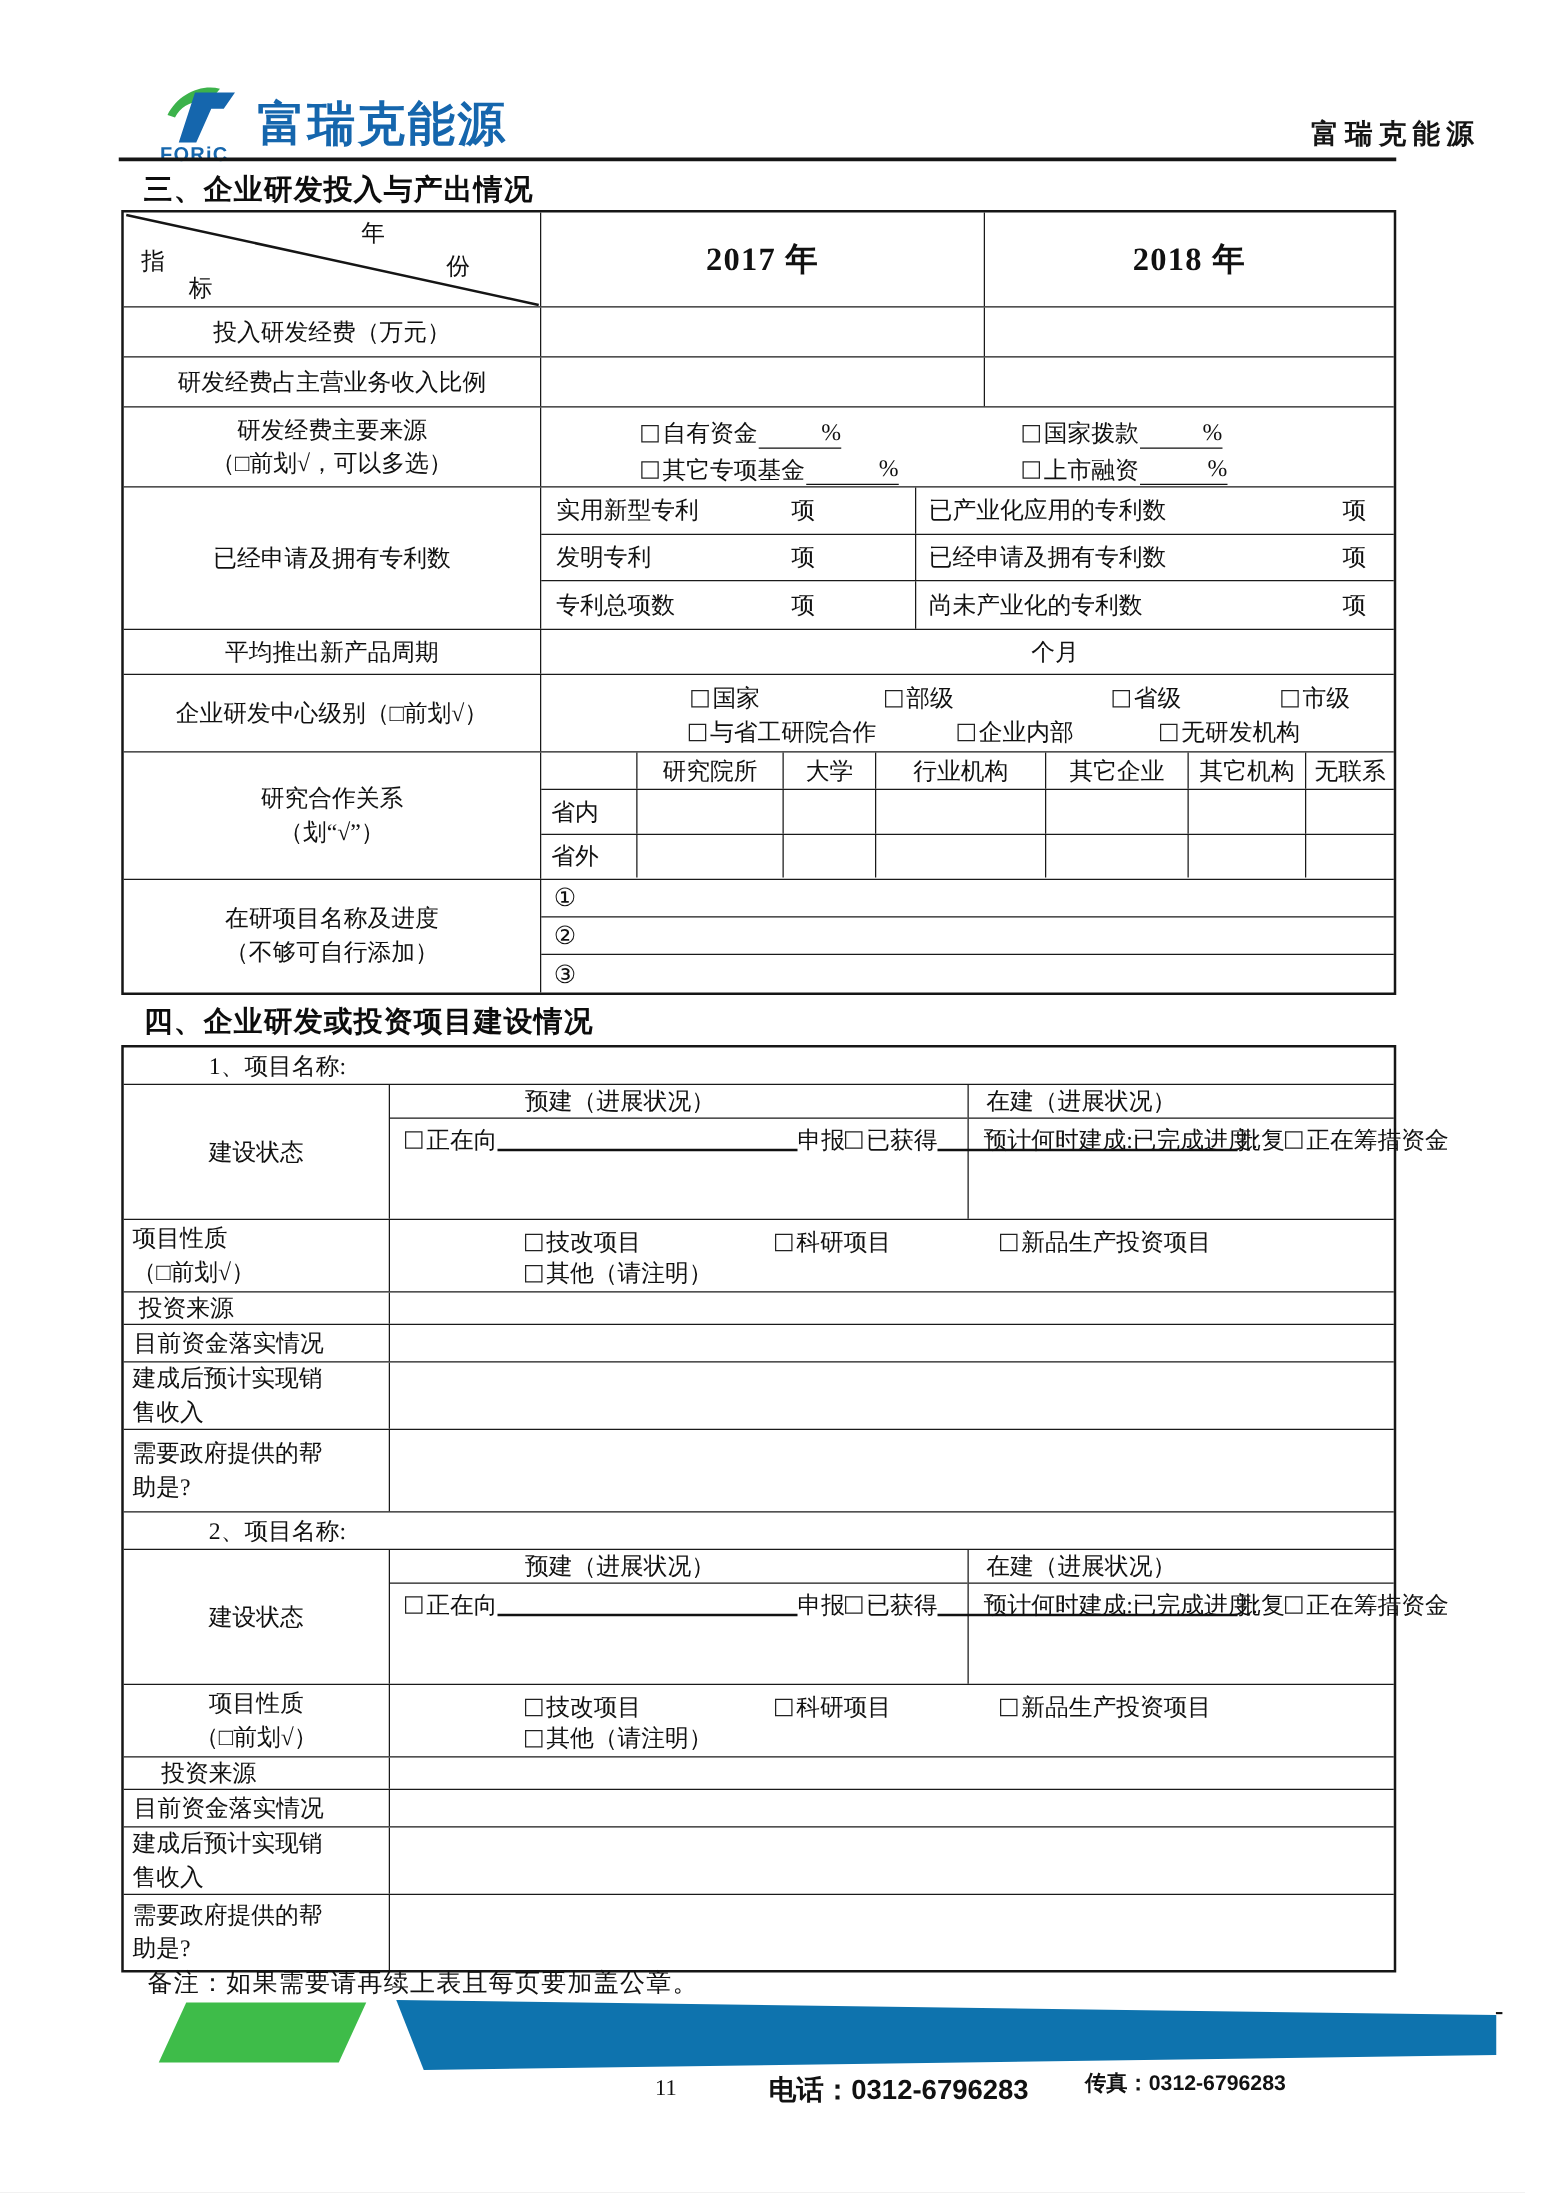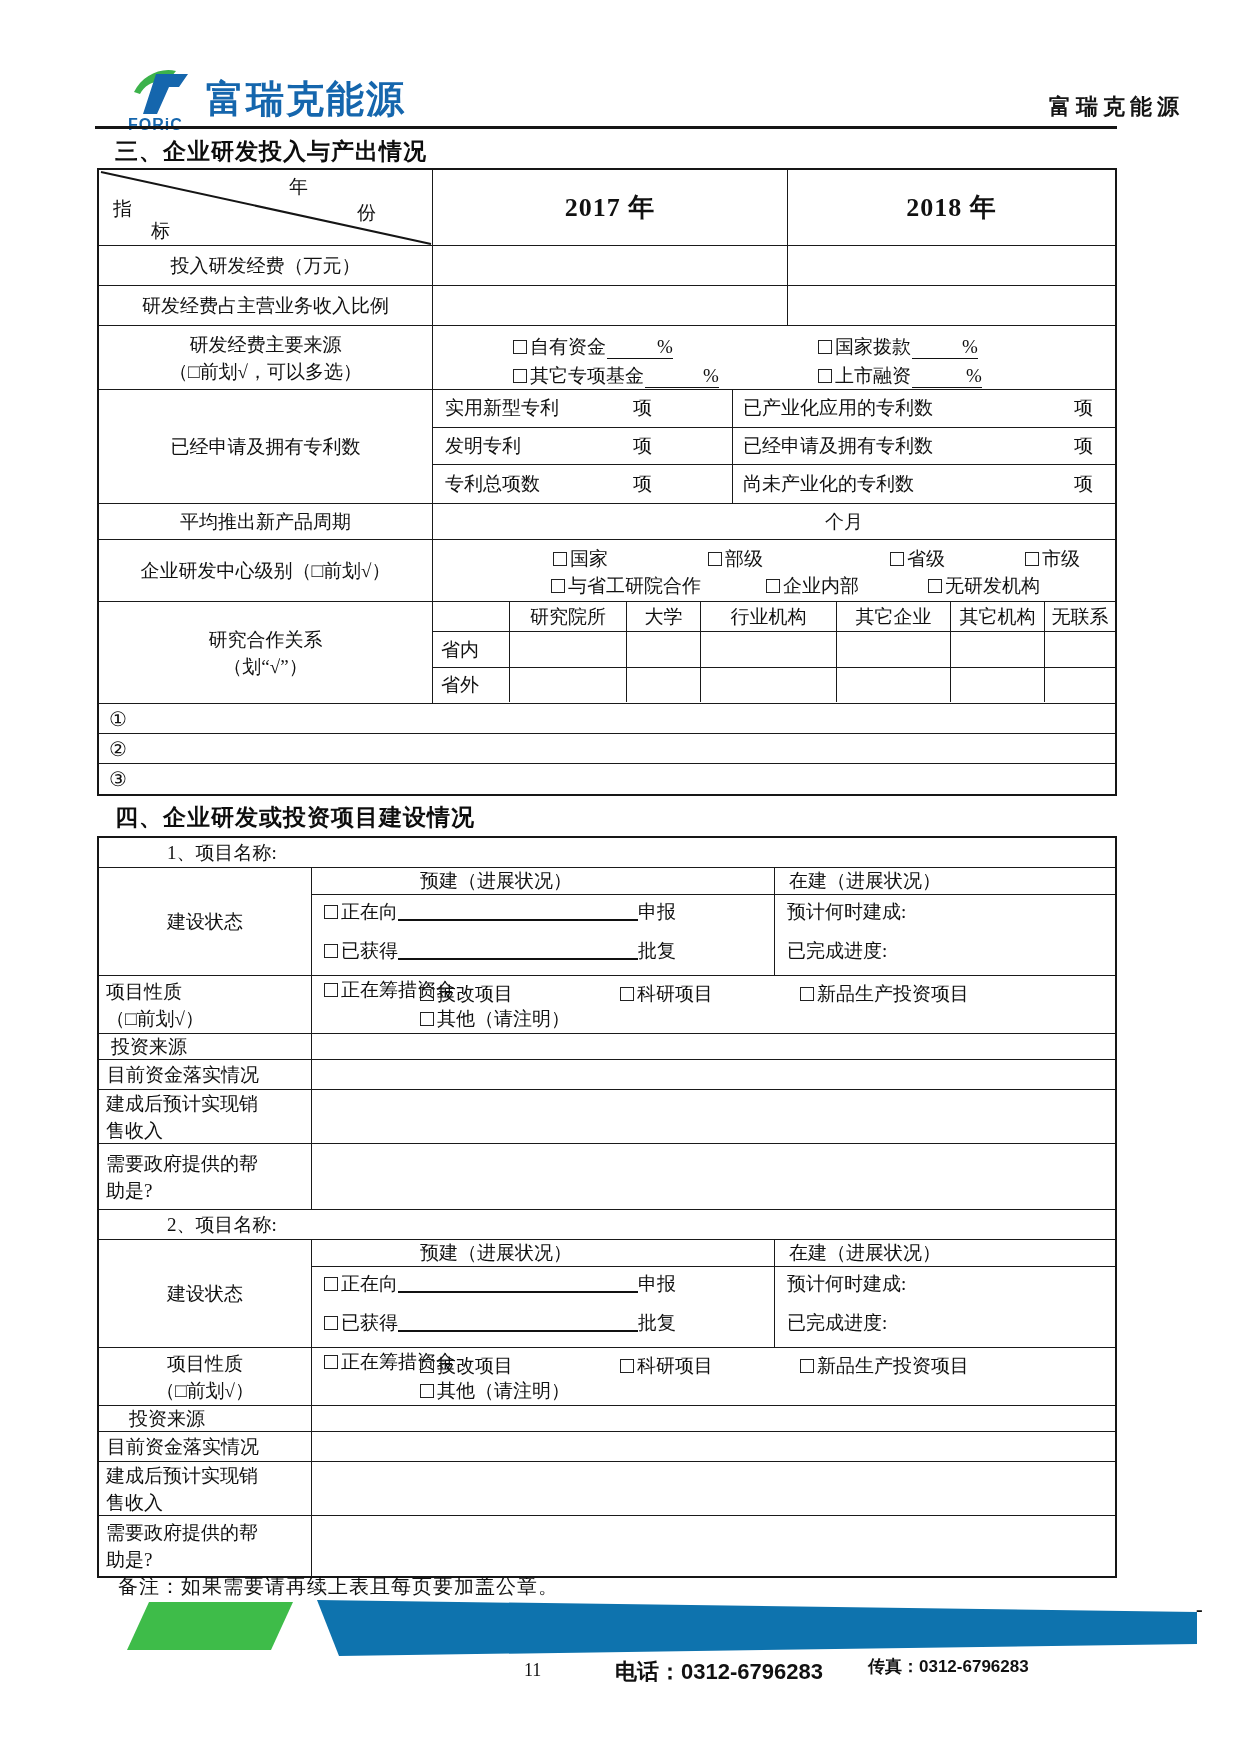--- a/index.html
+++ b/index.html
@@ -51,21 +51,21 @@
   .relline { position:relative; height:31px; }
   .opt { display:inline-flex; align-items:center; white-space:nowrap; }
   .cb { display:inline-block; width:14px; height:14px; border:1.9px solid #222;
         margin-right:3px; flex:0 0 14px; }
   .useg { display:inline-flex; align-items:flex-end; border-bottom:1.9px solid #111; margin-left:1px; }
   .gap { display:inline-block; height:14px; }
   .ublank { display:inline-block; border-bottom:2px solid #111; height:18px;
             align-self:flex-end; margin-bottom:4px; }
 
   .shead { height:27px; border-bottom:1.6px solid #1a1a1a; display:flex; align-items:center; }
-  .sbody { flex:1; padding:3px 0 0 12px; display:flex; flex-direction:column;gap:12px; }
+  .sbody { flex:1; padding:3px 0 0 12px; display:flex; flex-direction:row; }
   .stl { display:flex; align-items:center; height:27px; white-space:nowrap; }
 
   
   .note { position:absolute; left:118px; top:1573px; font-size:20px; letter-spacing:1px; }
   .pageno { position:absolute; left:524px; top:1660px; font-size:18px; }
   .phone { position:absolute; left:615px; top:1657px; font-size:22px; font-weight:bold;
            font-family:"Liberation Sans",sans-serif; }
   .fax { position:absolute; left:868px; top:1655px; font-size:17px; font-weight:bold;
            font-family:"Liberation Sans",sans-serif; }
   .enddash { position:absolute; left:1196px; top:1598px; font-size:20px; font-weight:bold; }
@@ -268,20 +268,24 @@
           <div class="c" style="width:74px;flex:0 0 74px"></div>
           <div class="c" style="width:136px;flex:0 0 136px"></div>
           <div class="c" style="width:114px;flex:0 0 114px"></div>
           <div class="c" style="width:94px;flex:0 0 94px"></div>
           <div class="c last f1"></div>
         </div>
       </div>
     </div>
 
     <div class="r last" style="height:90px">
+      <div class="c wL col2">
+        <span>在研项目名称及进度</span>
+        <span>（不够可自行添加）</span>
+      </div>
       <div class="f1 col">
         <div class="sr" style="height:30px">
           <div class="c last f1 left" style="padding-left:10px;font-size:20px">①</div>
         </div>
         <div class="sr" style="height:30px">
           <div class="c last f1 left" style="padding-left:10px;font-size:20px">②</div>
         </div>
         <div class="sr last" style="height:30px">
           <div class="c last f1 left" style="padding-left:10px;font-size:20px">③</div>
         </div>

